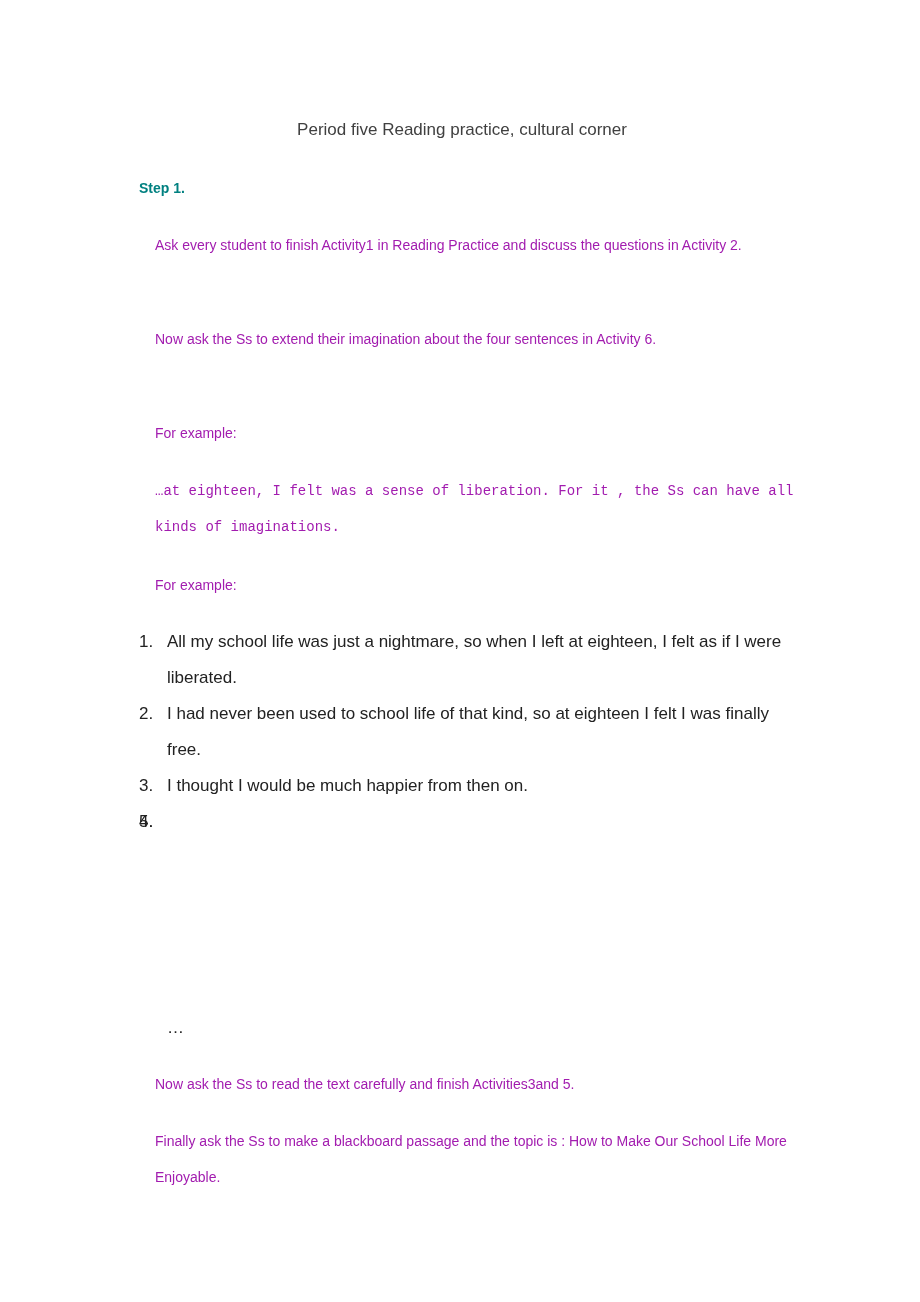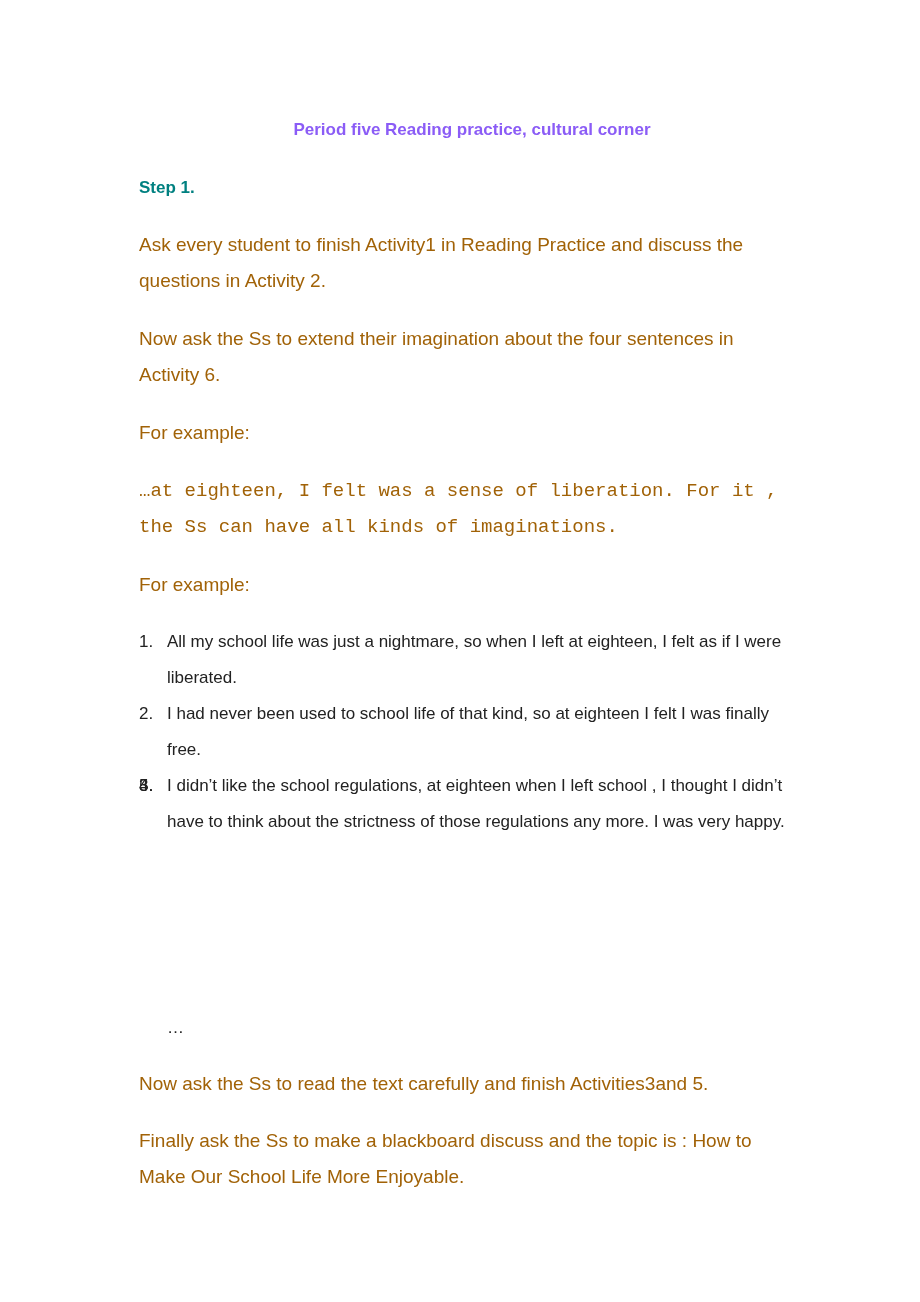--- a/index.html
+++ b/index.html
@@ -16,46 +16,46 @@
     color: #1a1a1a;
   }
   .page {
     position: absolute;
     left: 139px;
     top: 0;
     width: 650px;
   }
   .title {
     position: absolute;
-    left: 12px;
+    left: 2px;
     top: 119px;
     width: 642px;
     text-align: center;
-    font-weight: bold;
+    font-weight: normal;
     font-size: 17px;
     line-height: 22px;
-    color: #8b5cf6;
+    color: #404040;
     white-space: nowrap;
   }
   .step {
     position: absolute;
     left: 0;
     top: 177px;
     font-weight: bold;
-    font-size: 17px;
+    font-size: 14px;
     line-height: 22px;
     color: #008080;
   }
   .para {
     position: absolute;
-    left: 0;
+    left: 16px;
     width: 650px;
-    font-size: 19px;
+    font-size: 14px;
     line-height: 36px;
-    color: #a16207;
+    color: #a21caf;
   }
   .list {
     position: absolute;
     left: 0;
     top: 624px;
     width: 650px;
     margin: 0;
     padding: 0;
     list-style: none;
   }
@@ -103,29 +103,29 @@
     <li>
       <span class="num">1.</span>
       <span>All my school life was just a nightmare, so when I left at eighteen, I felt as if I were liberated.</span>
     </li>
     <li>
       <span class="num">2.</span>
       <span>I had never been used to school life of that kind, so at eighteen I felt I was finally free.</span>
     </li>
     <li>
       <span class="num">3.</span>
+      <span>I thought I would be much happier from then on.</span>
     </li>
     <li>
       <span class="num">4.</span>
     </li>
     <li>
       <span class="num">5.</span>
-      <span>I didn’t like the school regulations, at eighteen when I left school , I thought I didn’t have to think about the strictness of those regulations any more. I was very happy.</span>
     </li>
   </ol>
 
   <div class="ellipsis">…</div>
 
   <div class="para" style="top:1066px;">Now ask the Ss to read the text carefully and finish Activities3and 5.</div>
 
-  <div class="para" style="top:1123px;">Finally ask the Ss to make a blackboard discuss and the topic is : How to Make Our School Life More Enjoyable.</div>
+  <div class="para" style="top:1123px;">Finally ask the Ss to make a blackboard passage and the topic is : How to Make Our School Life More Enjoyable.</div>
 
 </div>
 
 </body></html>

